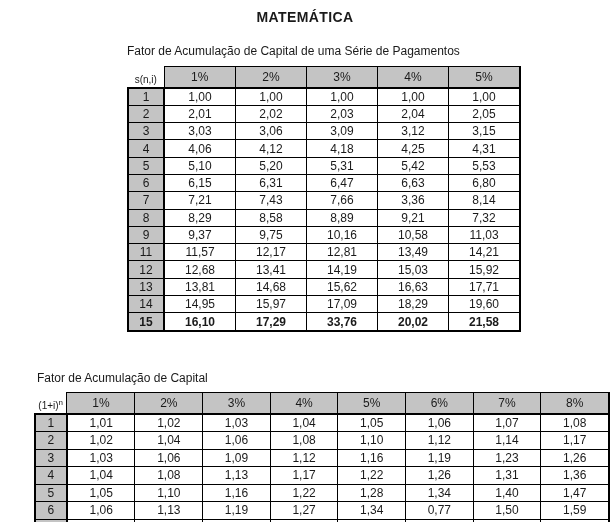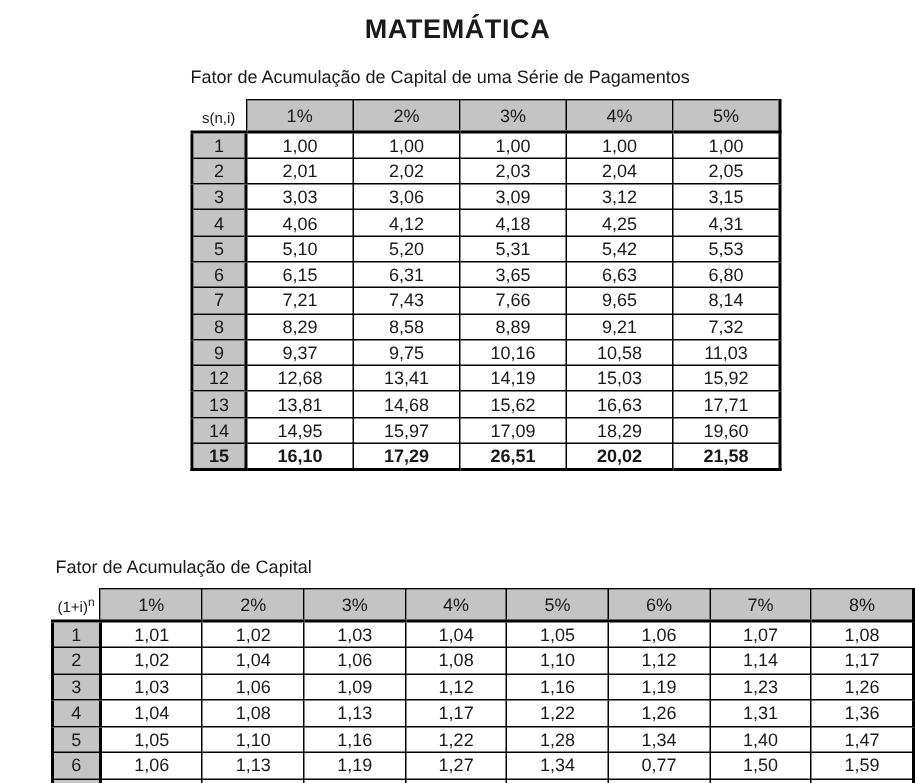--- a/index.html
+++ b/index.html
@@ -7,21 +7,21 @@
     width: 610px; height: 522px;
     overflow: hidden;
     position: relative;
     background: #ffffff;
     color: #1a1a1a;
     font-family: "Liberation Sans", "DejaVu Sans", sans-serif;
   }
   .page-title {
     position: absolute; top: 9px; left: 0; width: 610px;
     text-align: center;
-    font-size: 18px; font-weight: bold; letter-spacing: 0.4px;
+    font-size: 14px; font-weight: bold; letter-spacing: 0.4px;
   }
   .caption { position: absolute; font-size: 12px; white-space: nowrap; }
   .caption-1 { left: 127px; top: 44px; }
   .caption-2 { left: 37px;  top: 371px; }
 
   table.tbl {
     position: absolute;
     border-collapse: collapse;
     table-layout: fixed;
     font-size: 12px;
@@ -124,49 +124,57 @@
         <td>5,10</td>
         <td>5,20</td>
         <td>5,31</td>
         <td>5,42</td>
         <td>5,53</td>
       </tr>
       <tr>
         <th>6</th>
         <td>6,15</td>
         <td>6,31</td>
-        <td>3,65</td>
+        <td>6,47</td>
         <td>6,63</td>
         <td>6,80</td>
       </tr>
       <tr>
         <th>7</th>
         <td>7,21</td>
         <td>7,43</td>
         <td>7,66</td>
-        <td>9,65</td>
+        <td>3,36</td>
         <td>8,14</td>
       </tr>
       <tr>
         <th>8</th>
         <td>8,29</td>
         <td>8,58</td>
         <td>8,89</td>
         <td>9,21</td>
         <td>7,32</td>
       </tr>
       <tr>
         <th>9</th>
         <td>9,37</td>
         <td>9,75</td>
         <td>10,16</td>
         <td>10,58</td>
         <td>11,03</td>
       </tr>
       <tr>
+        <th>11</th>
+        <td>11,57</td>
+        <td>12,17</td>
+        <td>12,81</td>
+        <td>13,49</td>
+        <td>14,21</td>
+      </tr>
+      <tr>
         <th>12</th>
         <td>12,68</td>
         <td>13,41</td>
         <td>14,19</td>
         <td>15,03</td>
         <td>15,92</td>
       </tr>
       <tr>
         <th>13</th>
         <td>13,81</td>
@@ -180,21 +188,21 @@
         <td>14,95</td>
         <td>15,97</td>
         <td>17,09</td>
         <td>18,29</td>
         <td>19,60</td>
       </tr>
       <tr>
         <th>15</th>
         <td>16,10</td>
         <td>17,29</td>
-        <td>26,51</td>
+        <td>33,76</td>
         <td>20,02</td>
         <td>21,58</td>
       </tr>
     </tbody>
 </table>
 
 <div class="caption caption-2">Fator de Acumulação de Capital</div>
 
 <table class="tbl" id="table2">
   <thead>

